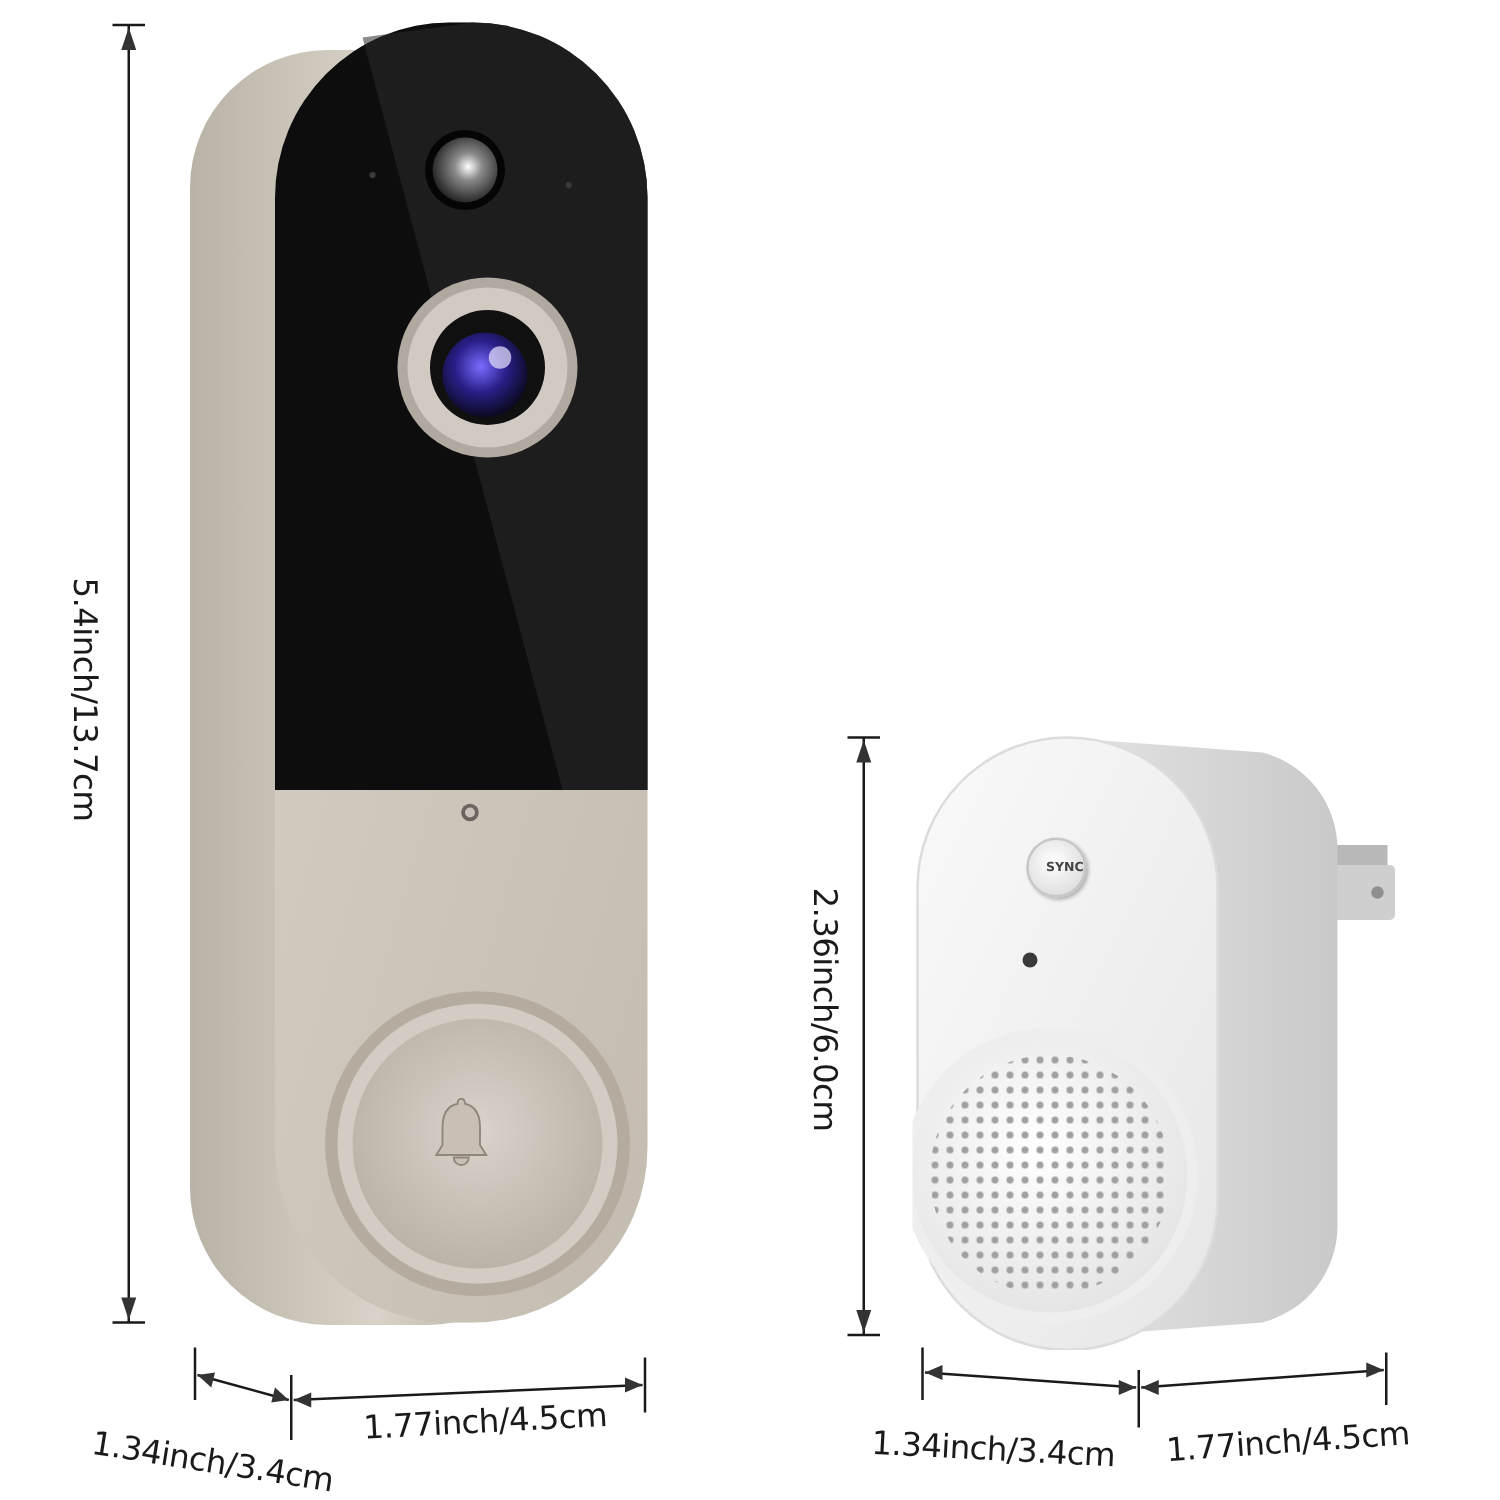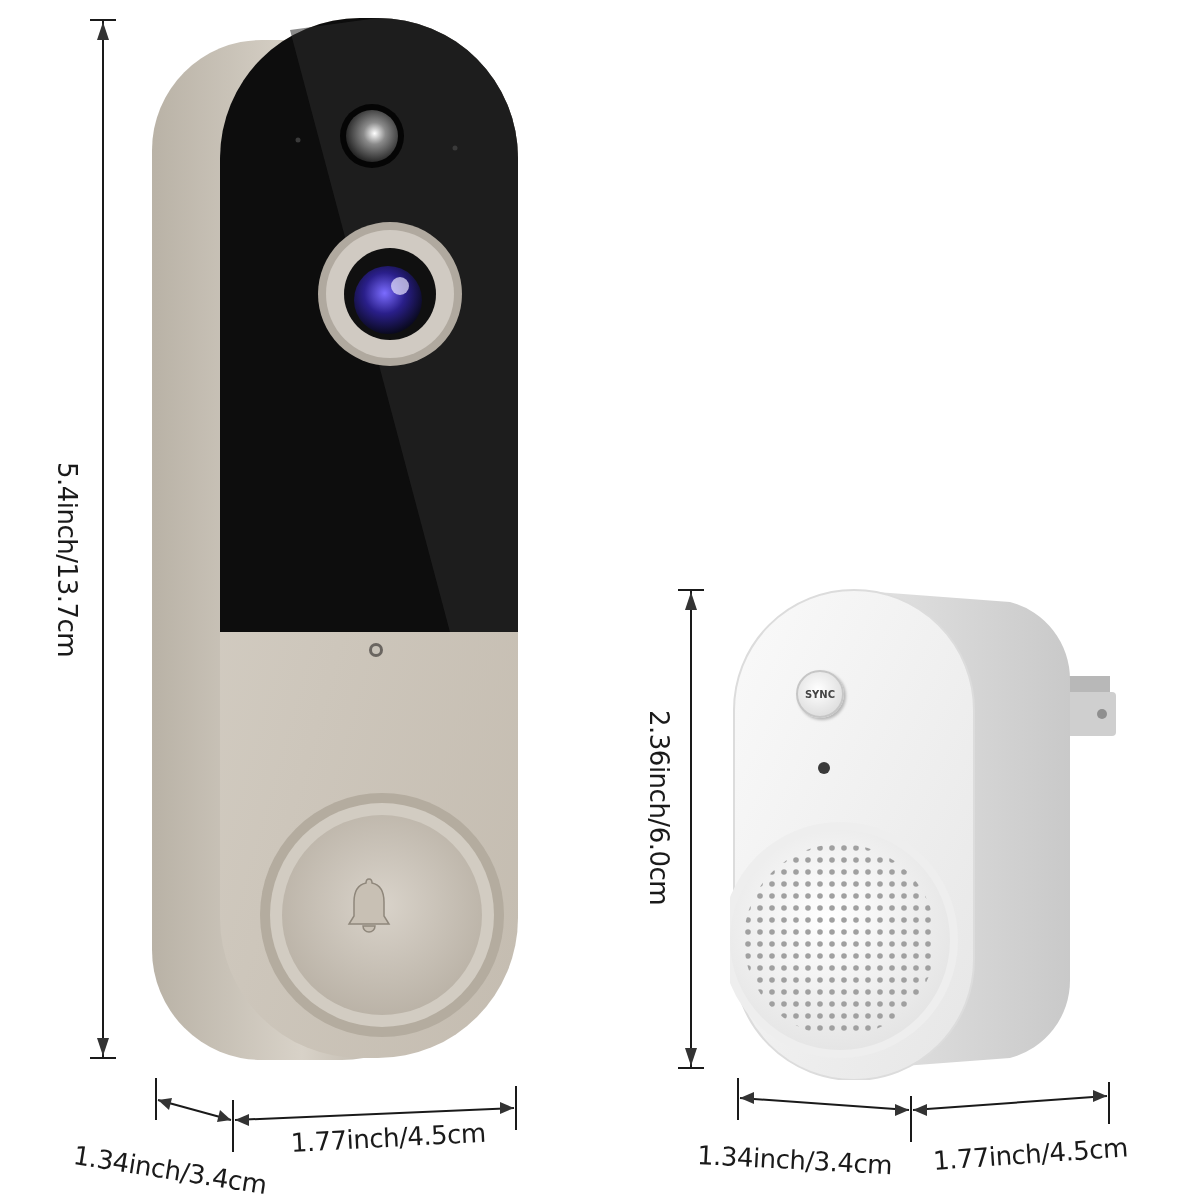--- a/index.html
+++ b/index.html
@@ -148,21 +148,21 @@
     <pattern id="holes" x="0" y="0" width="12" height="12" patternUnits="userSpaceOnUse">
       <circle cx="6" cy="6" r="2.8" fill="#a0a0a0"></circle>
     </pattern>
     <clipPath id="grillclip">
         <circle cx="110" cy="110" r="96"></circle>
       </clipPath>
   </defs>
   <rect x="0" y="0" width="240" height="220" fill="url(#holes)" clip-path="url(#grillclip)"></rect>
 </svg>
 
-<div class="abs" style="left:796px;top:670px;width:44px;height:44px;border-radius:50%;background:radial-gradient(circle at 45% 40%, #ffffff, #d4d4d4);border:2px solid #c6c6c6;box-shadow:2px 2px 3px rgba(0,0,0,0.25);display:flex;align-items:center;justify-content:center;">
+<div class="abs" style="left:821px;top:670px;width:44px;height:44px;border-radius:50%;background:radial-gradient(circle at 45% 40%, #ffffff, #d4d4d4);border:2px solid #c6c6c6;box-shadow:2px 2px 3px rgba(0,0,0,0.25);display:flex;align-items:center;justify-content:flex-end;">
   <span style="font-size:10px;font-weight:bold;color:#444;">SYNC</span>
 </div>
 
 <svg class="abs" style="left:730px;top:1076px;" width="390" height="70">
   <line x1="8" y1="2" x2="8" y2="44" stroke="#1a1a1a" stroke-width="2"></line>
   <line x1="181" y1="20" x2="181" y2="66" stroke="#1a1a1a" stroke-width="2"></line>
   <line x1="379" y1="6" x2="379" y2="48" stroke="#1a1a1a" stroke-width="2"></line>
   <line x1="10" y1="22" x2="179" y2="34" stroke="#1a1a1a" stroke-width="2"></line>
   <polygon points="10,22 24,16 24,28" fill="#333"></polygon>
   <polygon points="179,34 165,28 165,40" fill="#333"></polygon>

